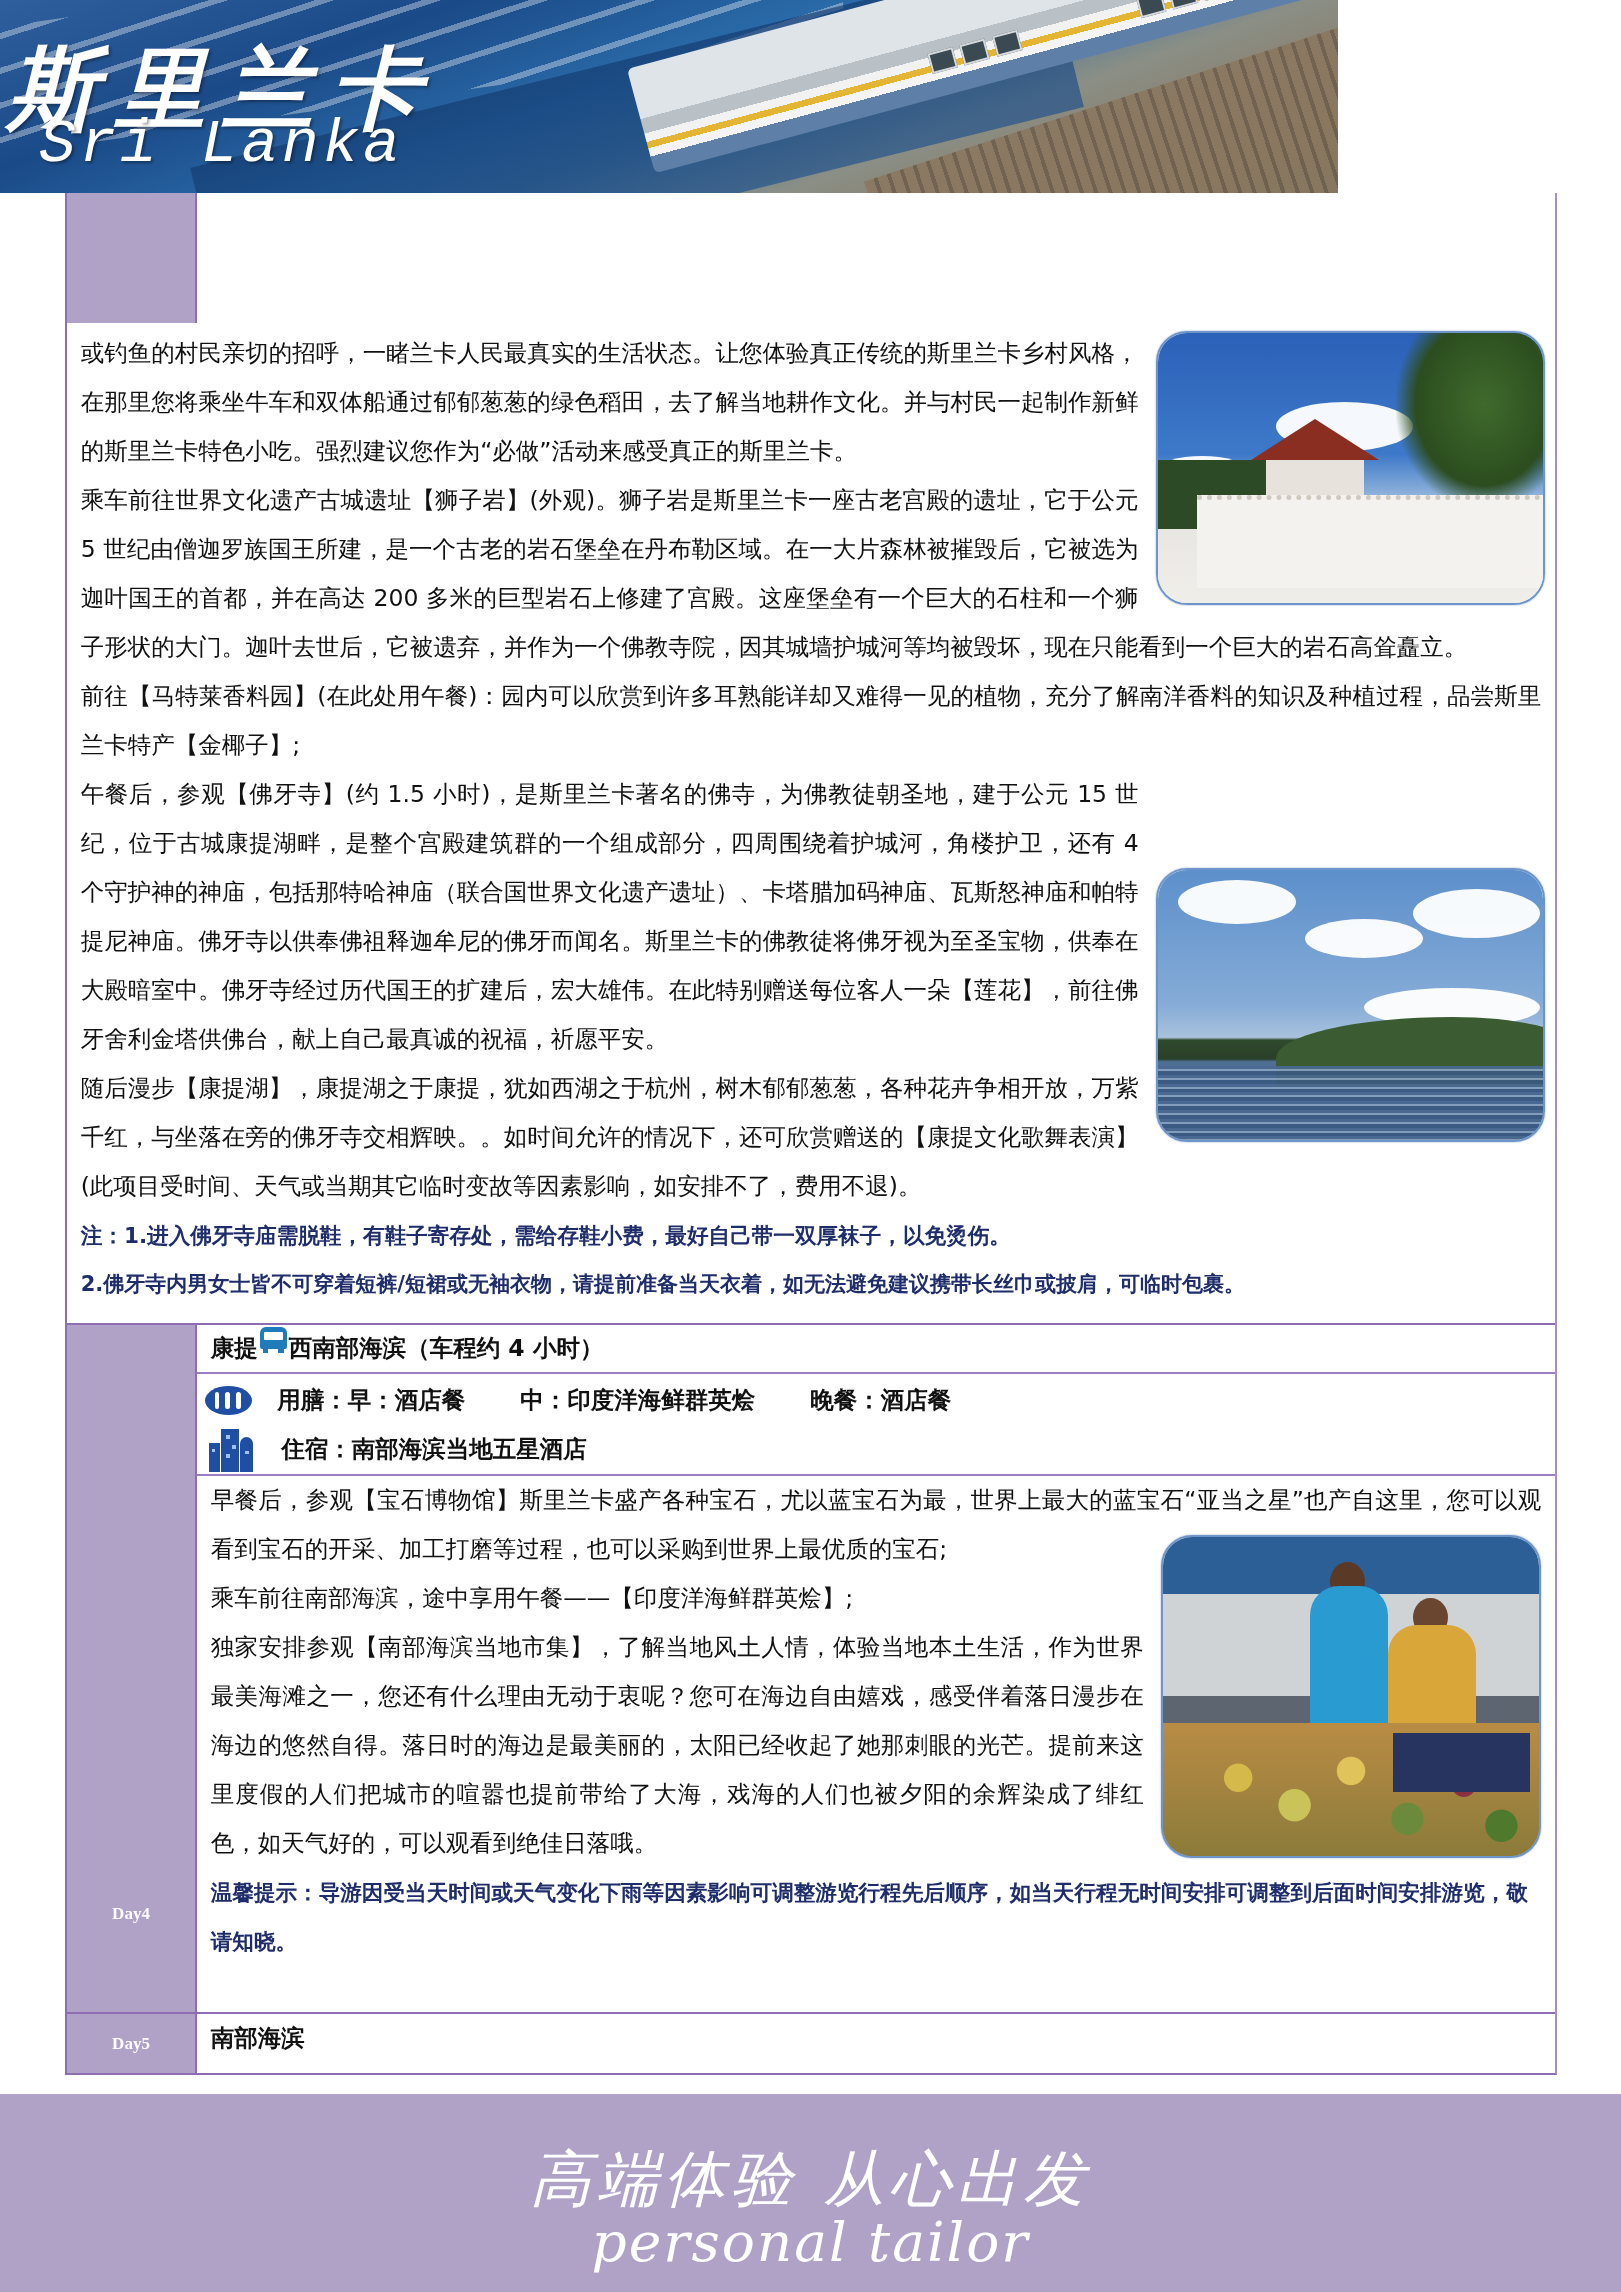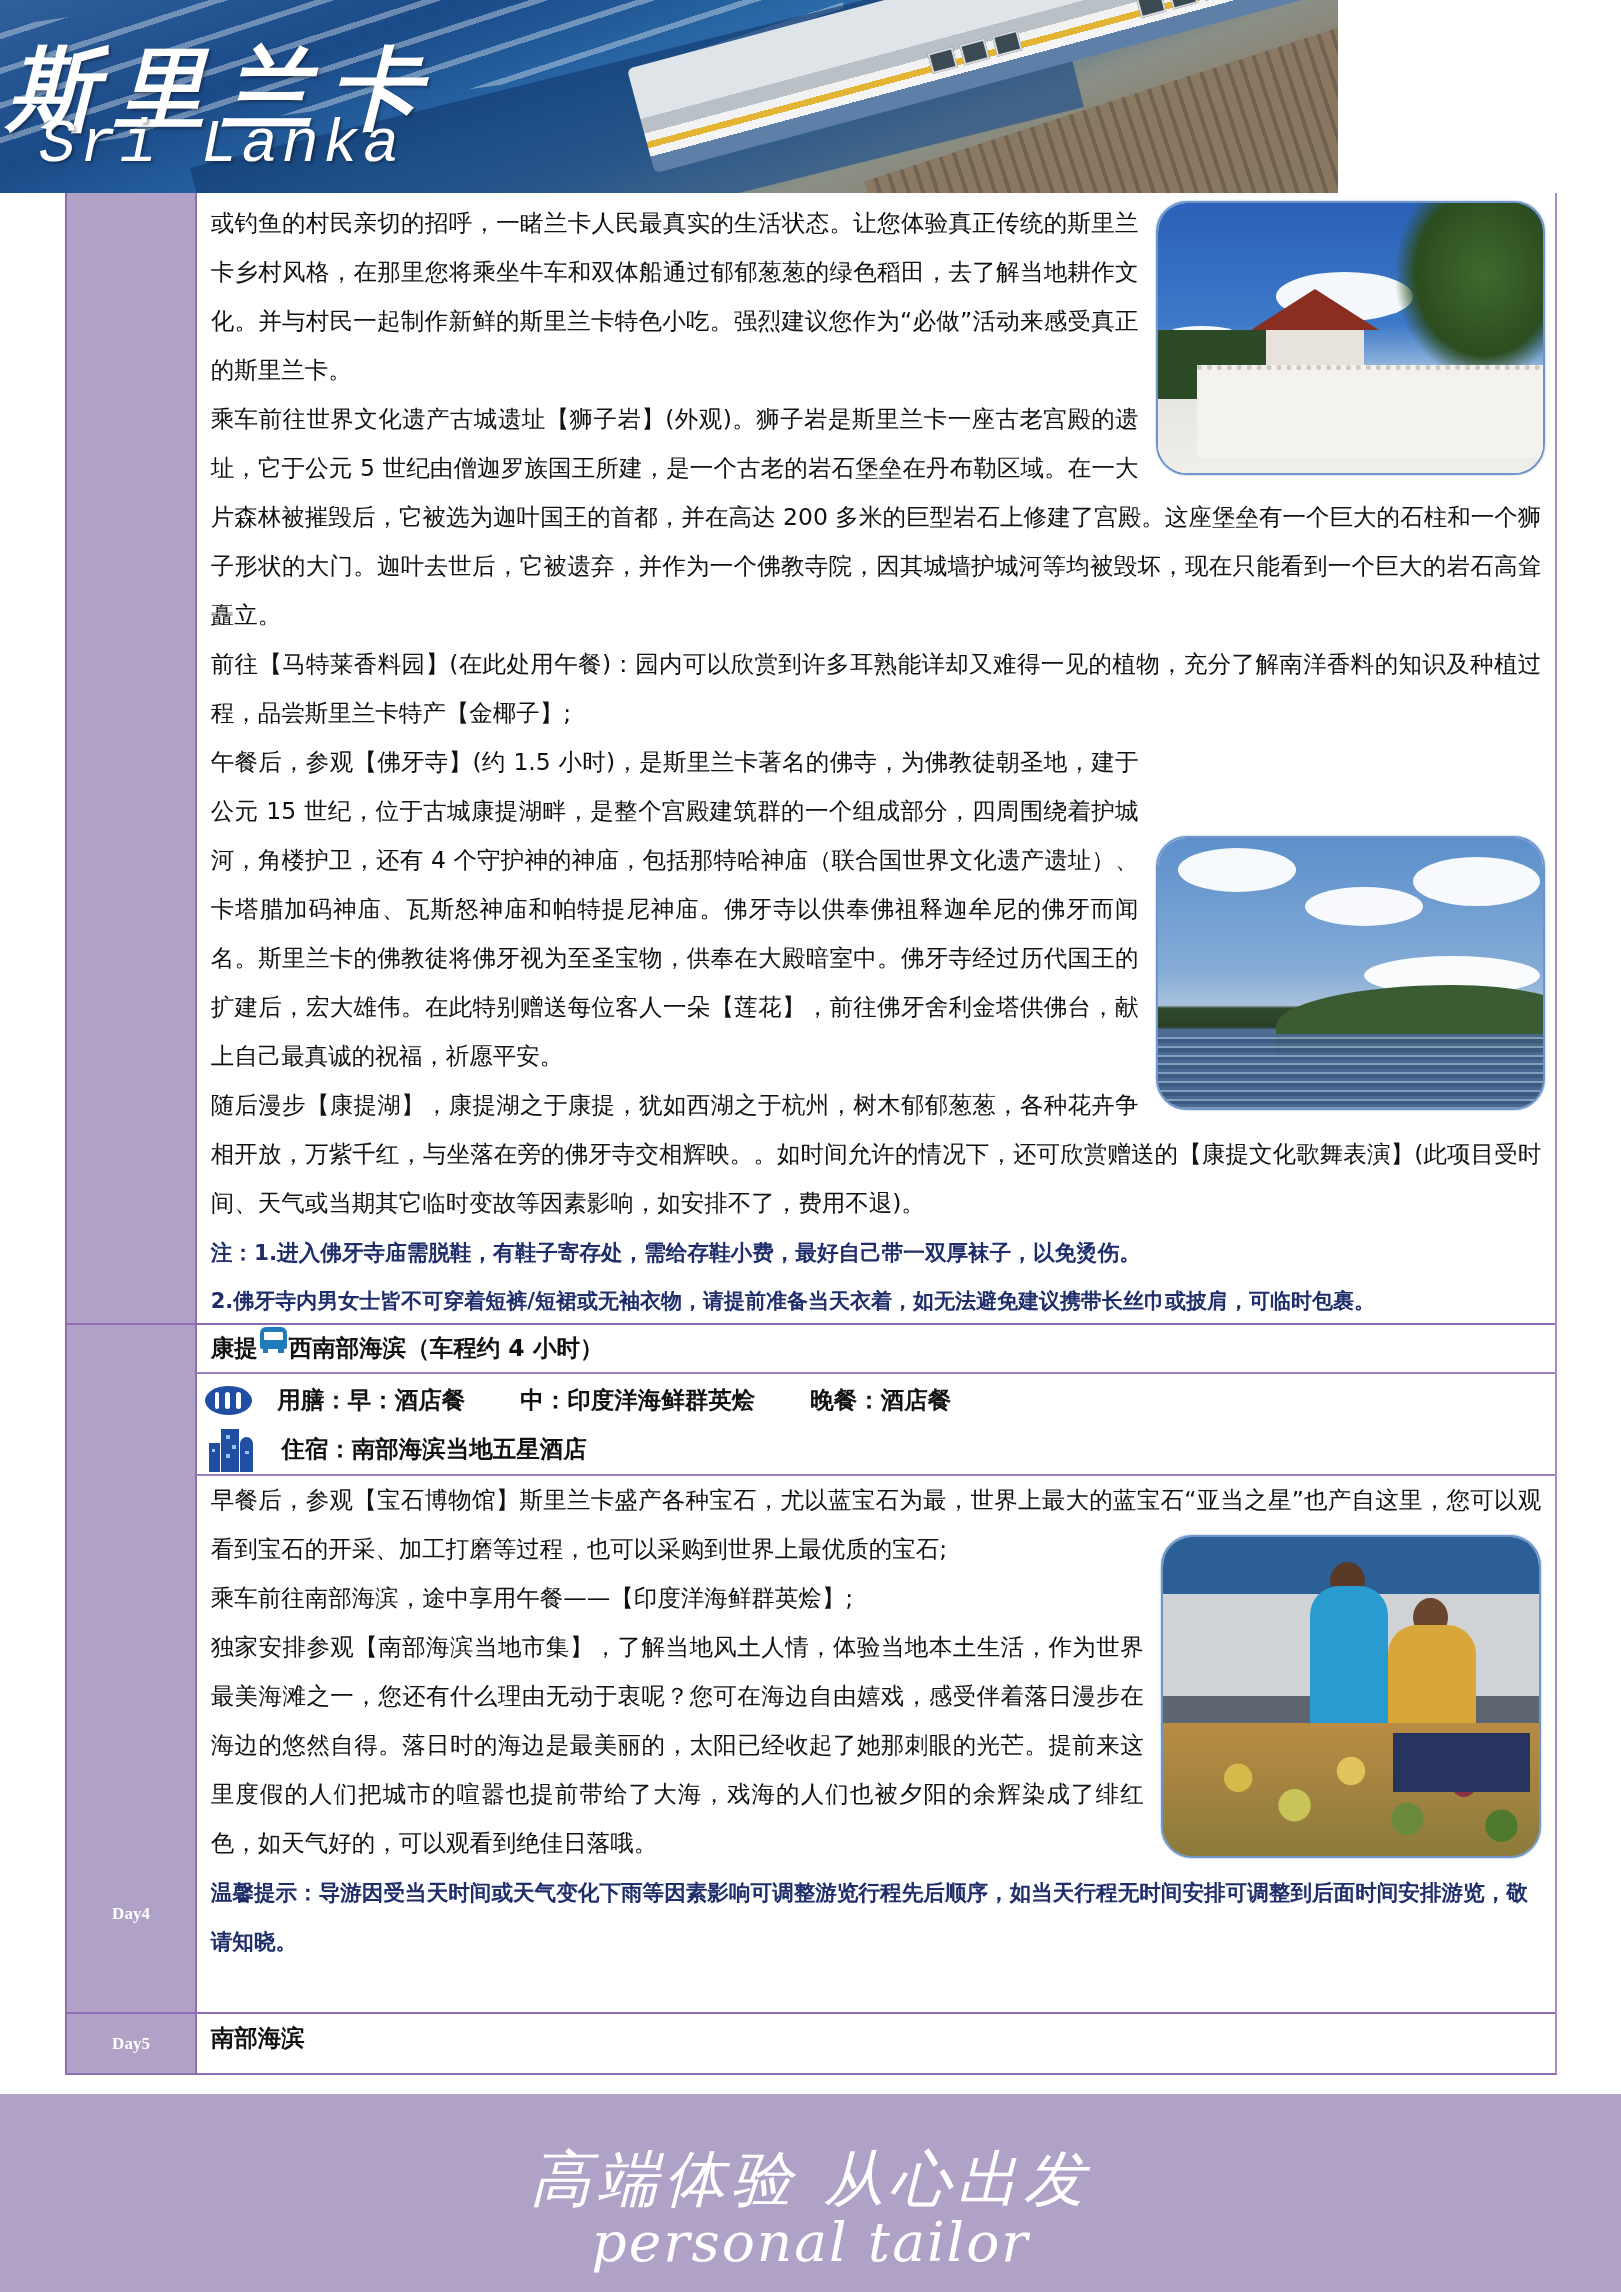--- a/index.html
+++ b/index.html
@@ -142,21 +142,21 @@
       <div class="win" style="left:543px"></div>
       <div class="win" style="left:576px"></div>
 
   </div>
   <div class="title-cn">斯里兰卡</div>
   <div class="title-en">Sri Lanka</div>
 </div>
 
 <div class="itin">
 
-  <div class="row first" style="height:1130px;">
+  <div class="row first" style="height:1130px;flex-direction:column;">
     <div class="daycell"></div>
     <div class="content" style="padding-top:5.9px;">
       <div class="photo photo-temple">
         <div class="temple-sky"></div>
         <div class="cloud" style="left:118px;top:69px;width:137px;height:49px;"></div>
         <div class="cloud" style="left:0;top:123px;width:88px;height:29px;"></div>
         <div class="temple-trees"></div>
         <div class="temple-palm"></div>
         <div class="temple-roof"></div>
         <div class="temple-body"></div>

